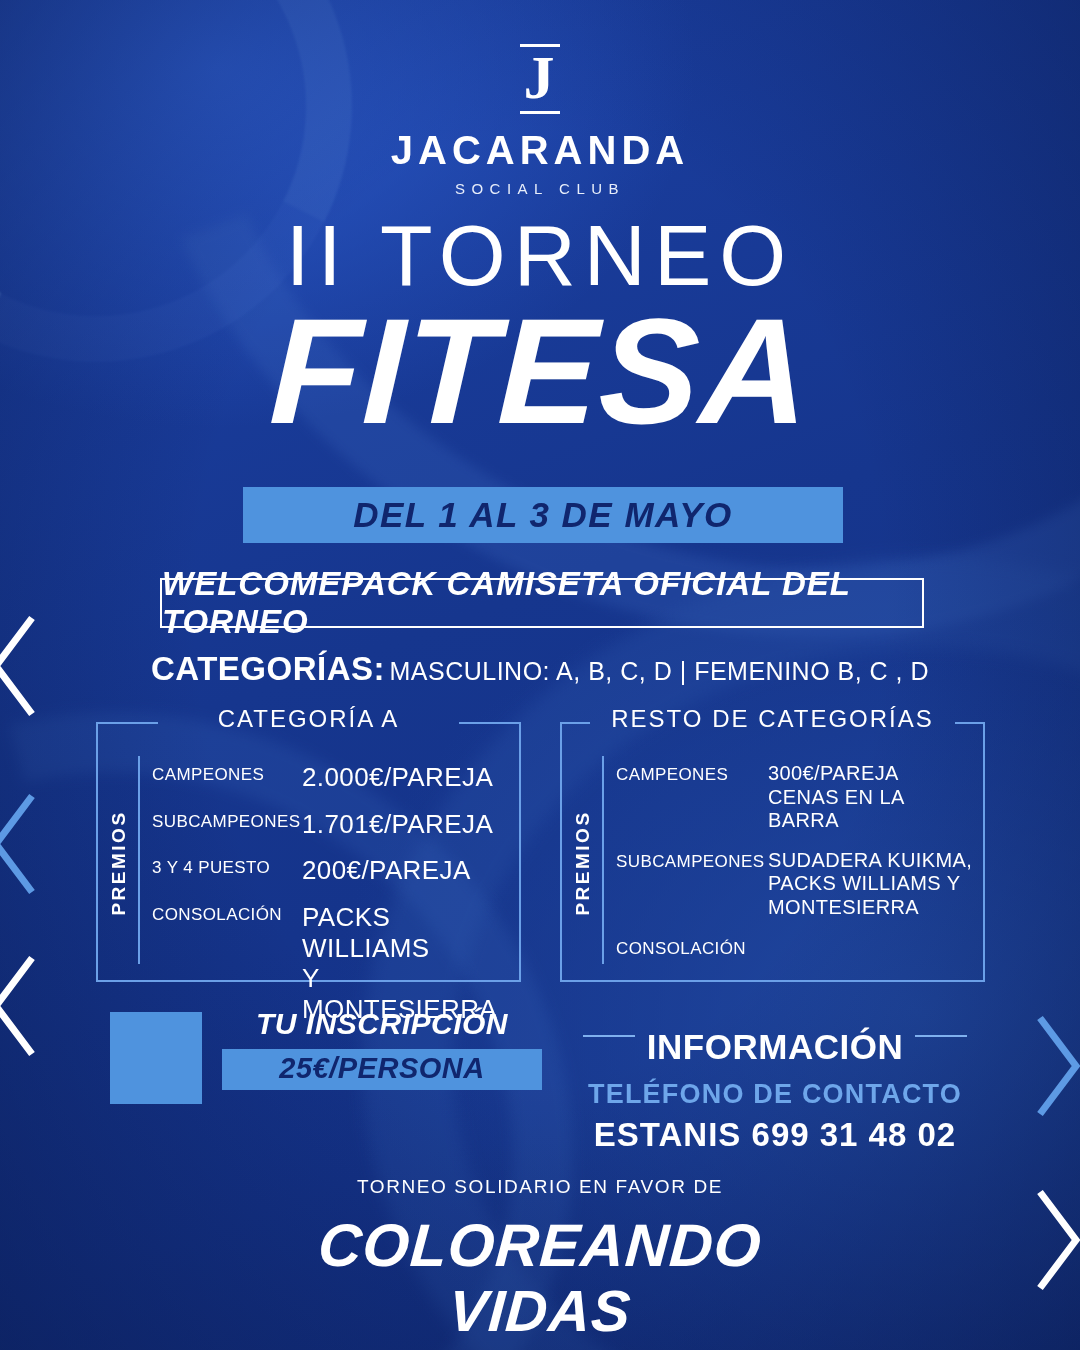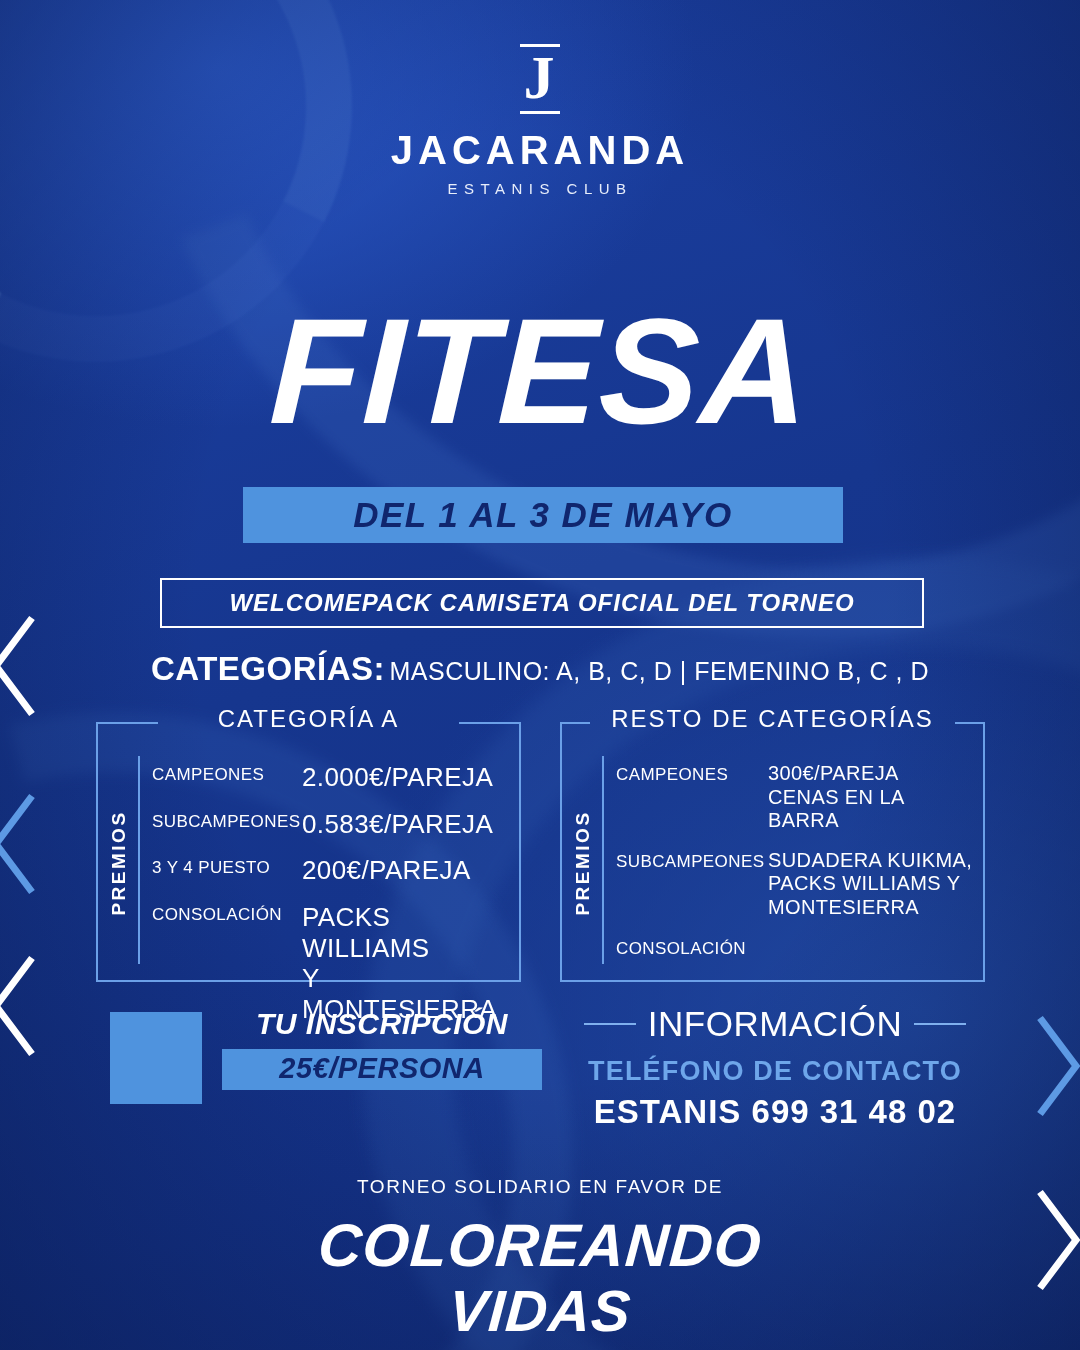--- a/index.html
+++ b/index.html
@@ -196,21 +196,21 @@
     top: 578px;
     left: 160px;
     width: 760px;
     height: 46px;
     border: 2px solid #ffffff;
     display: flex;
     align-items: center;
     justify-content: center;
   }
   .welcome-box span {
-    font-size: 24px;
+    font-size: 33px;
     font-weight: 700;
     letter-spacing: 1px;
     font-style: italic;
     color: #ffffff;
   }
 
   
   .cats-line {
     position: absolute;
     top: 650px;
@@ -372,22 +372,23 @@
     justify-content: center;
     gap: 12px;
   }
   .info-rule {
     height: 2px;
     width: 52px;
     background: #7fb0ee;
   }
   .info-title {
     font-size: 35px;
-    font-weight: 400;
+    font-weight: 700;
     letter-spacing: 0.5px;
+    margin-top: 23px;
   }
   .info-phone-label {
     margin-top: 12px;
     font-size: 27px;
     font-weight: 700;
     letter-spacing: 1.2px;
     color: #6ea6ea;
   }
   .info-phone {
     margin-top: 6px;
@@ -464,23 +465,24 @@
     <svg viewBox="0 0 62 108">
         <polyline points="16,6 52,54 16,102" fill="none" stroke="#ffffff" stroke-width="7"></polyline>
       </svg>
   </div>
 
   <div class="content">
 
     <div class="logo-block">
       <div class="logo-mark">J</div>
       <div class="logo-name">JACARANDA</div>
-      <div class="logo-sub">ESTANIS CLUB</div>
-    </div>
-
+      <div class="logo-sub">SOCIAL CLUB</div>
+    </div>
+
+    <div class="title-1">II TORNEO</div>
     <div class="title-2">FITESA</div>
 
     <div class="date-bar">
       <span>DEL 1 AL 3 DE MAYO</span>
     </div>
 
     <div class="welcome-box">
       <span>WELCOMEPACK CAMISETA OFICIAL DEL TORNEO</span>
     </div>
 
@@ -500,21 +502,21 @@
         <span>PREMIOS</span>
       </div>
       <div class="premios-rule"></div>
       <div class="prize-rows">
         <div class="prize-row">
           <div class="prize-term">CAMPEONES</div>
           <div class="prize-desc">2.000€/PAREJA</div>
         </div>
         <div class="prize-row">
           <div class="prize-term">SUBCAMPEONES</div>
-          <div class="prize-desc">0.583€/PAREJA</div>
+          <div class="prize-desc">1.701€/PAREJA</div>
         </div>
         <div class="prize-row">
           <div class="prize-term">3 Y 4 PUESTO</div>
           <div class="prize-desc">200€/PAREJA</div>
         </div>
         <div class="prize-row">
           <div class="prize-term">CONSOLACIÓN</div>
           <div class="prize-desc">PACKS WILLIAMS
 Y MONTESIERRA</div>
         </div>

